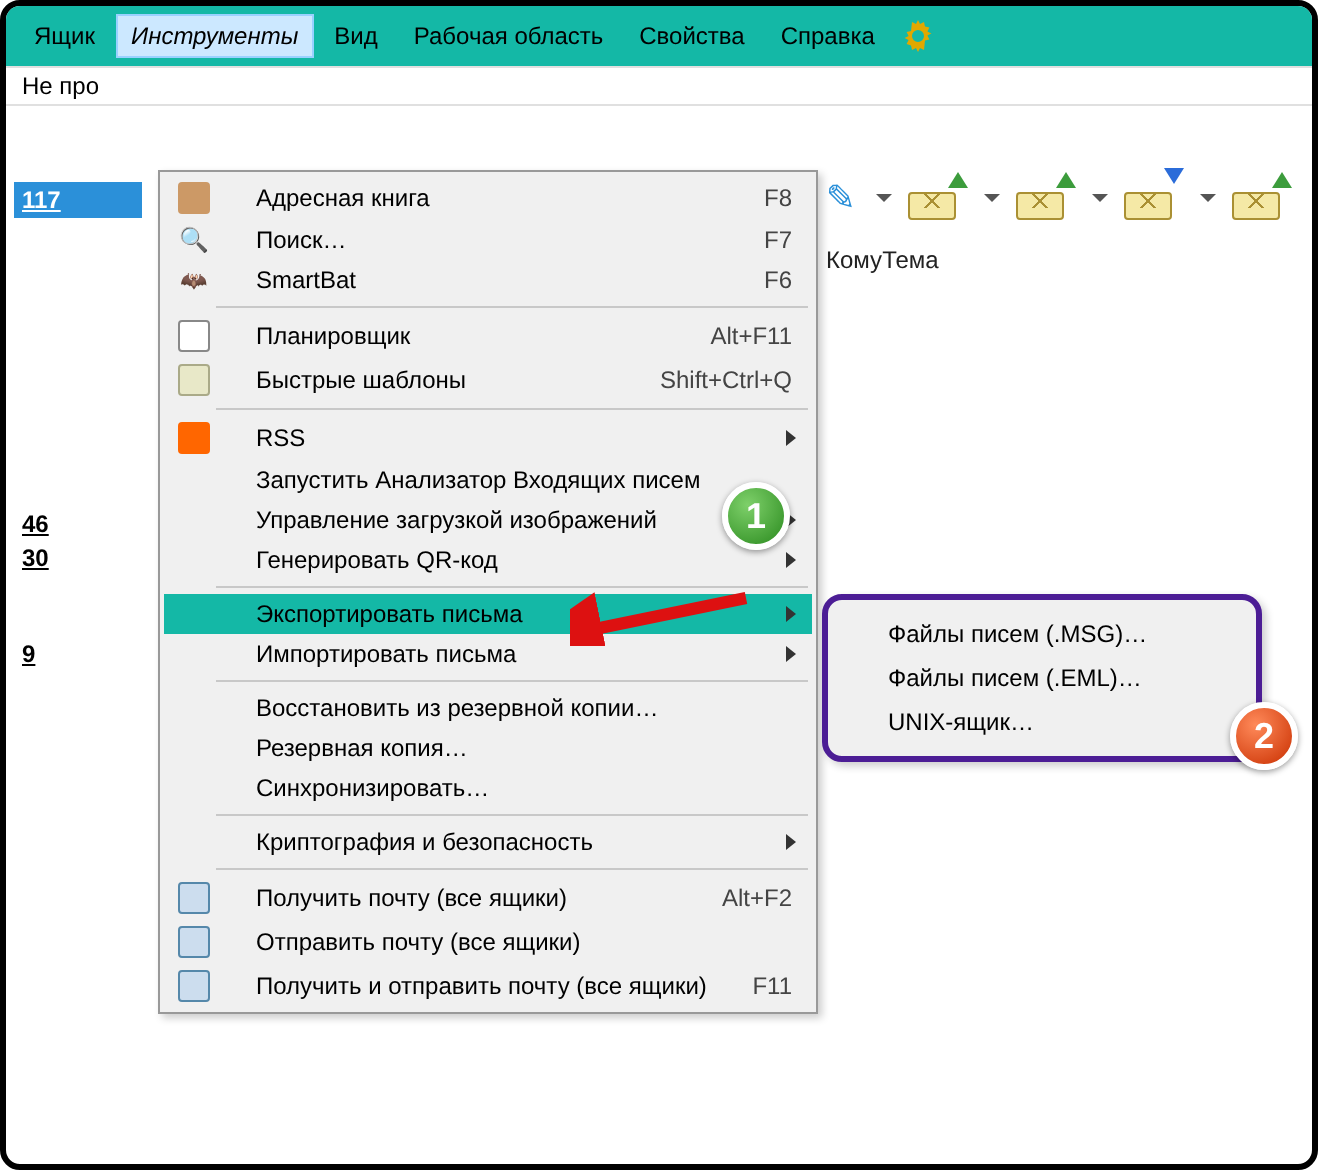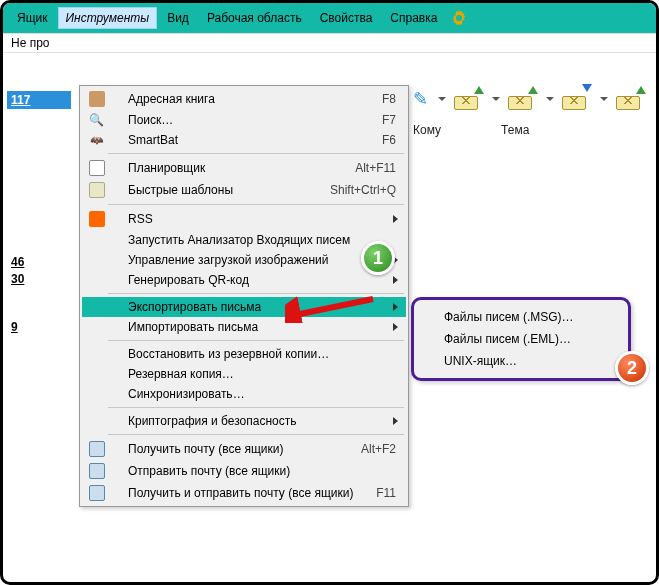--- a/index.html
+++ b/index.html
@@ -110,21 +110,20 @@
   border-left: 4px solid transparent;
   border-right: 4px solid transparent;
   border-top: 4px solid #555;
   margin-left: 2px;
 }
 .table-head {
   position: absolute;
   top: 120px;
   left: 410px;
   display: flex;
-  gap: 60px;
   font-size: 12px;
   color: #222;
 }
 .dropdown {
   position: absolute;
   top: 82px;
   left: 76px;
   width: 330px;
   background: #f0f0f0;
   border: 1px solid #999;

